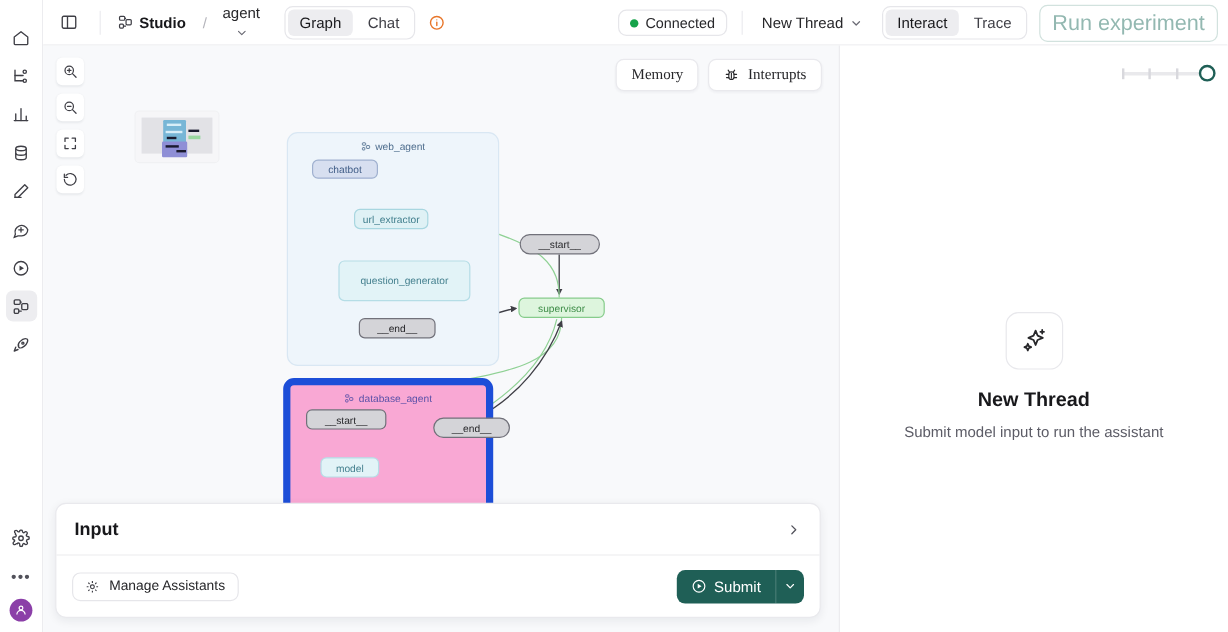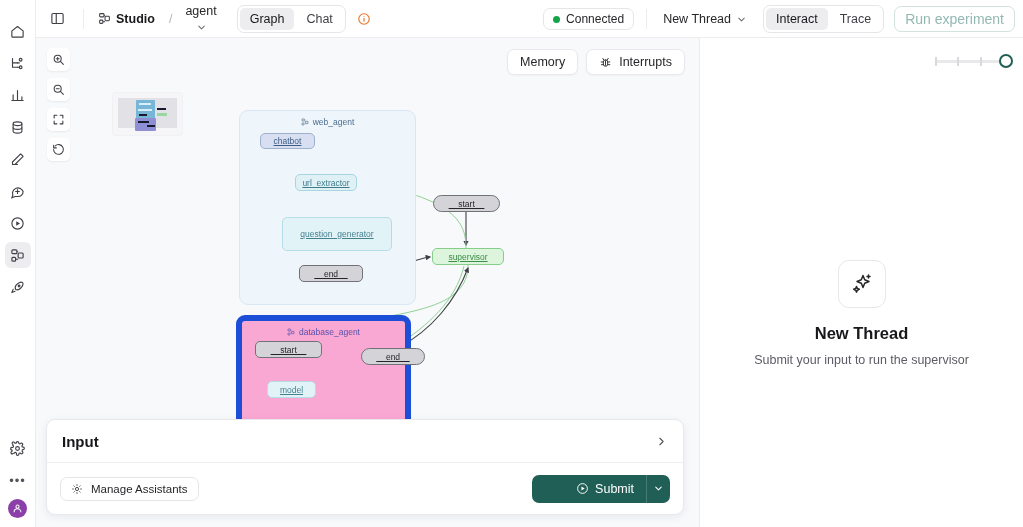--- a/index.html
+++ b/index.html
@@ -74,21 +74,21 @@
     font-size: 12px; color: #27272a; cursor: pointer; background: #fff;
   }
   .dot-green { width: 7px; height: 7px; border-radius: 50%; background: #16a34a; }
   .vdiv { width: 1px; height: 20px; background: #ececef; margin: 0 12px; }
   .thread-sel {
     display: flex; align-items: center; gap: 5px; font-size: 12.5px;
     color: #27272a; cursor: pointer; padding: 3px 4px; border-radius: 5px;
   }
   .seg2 { margin-left: 12px; }
   .run-exp {
-    margin-left: 10px; font-size: 14px; color: #93b8b1;
+    margin-left: 10px; font-size: 18px; color: #93b8b1;
     border: 1px solid #d2e2de; border-radius: 7px; padding: 4px 10px;
     background: #fff; cursor: not-allowed;
     font-family: "Liberation Sans", sans-serif;
   }
 
   
   .body { flex: 1 1 auto; display: flex; min-height: 0; }
 
   
   .graph-pane {
@@ -113,41 +113,41 @@
   .mm-l { position: absolute; background: #1a1a2e; height: 2px; }
   .mm-g { position: absolute; background: #9ad6a0; height: 3px; }
   .mm-w { position: absolute; background: #d8eef8; height: 2px; }
 
   .gtop-right { position: absolute; right: 14px; top: 11px; display: flex; gap: 8px; z-index: 6; }
   .gbtn-lbl {
     background: #fff; border: 1px solid #e9e9ed; border-radius: 7px;
     font-size: 12.5px; color: #27272a; padding: 5px 12px; cursor: pointer;
     display: flex; align-items: center; gap: 7px;
     box-shadow: 0 1px 2px rgba(16,24,40,.04);
-    font-family: Liberation Sans, sans-serif;
+    font-family: Liberation Serif, serif;
   }
 
   .canvas { position: absolute; inset: 0; }
 
   
   .subgraph { position: absolute; border-radius: 9px; }
   .sg-web { left: 203px; top: 72px; width: 177px; height: 195px; background: #eef5fb; border: 1px solid #d9e7f3; }
   .sg-db  { left: 200px; top: 277px; width: 175px; height: 125px; background: #f9a8d4; border: 6px solid #1d4ed8; }
   .sg-title {
     position: absolute; top: 6px; left: 0; right: 0; text-align: center;
     font-size: 8.5px; display: flex; align-items: center; justify-content: center; gap: 4px;
   }
   .sg-web .sg-title { color: #4e6d8d; }
   .sg-db .sg-title { color: #5b51a8; }
 
   
   .node {
     position: absolute; border-radius: 5px; font-size: 8.5px;
     display: flex; align-items: center; justify-content: center;
-    white-space: nowrap; cursor: pointer; text-align: center; text-decoration: underline;
+    white-space: nowrap; cursor: pointer; text-align: center;
   }
   .n-chatbot { left: 224px; top: 95px; width: 55px; height: 16px; background: #d7dff0; border: 1px solid #9fb0cf; color: #3f5c86; }
   .n-urlx    { left: 259px; top: 136px; width: 62px; height: 17px; background: #dff1f5; border: 1px solid #a8d6e0; color: #3f7d8c; }
   .n-qgen    { left: 246px; top: 179px; width: 110px; height: 34px; background: #e2f3f7; border: 1px solid #b5dde6; color: #45808f; }
   .n-wend    { left: 263px; top: 227px; width: 64px; height: 17px; background: #d4d4d8; border: 1px solid #71717a; color: #27272a; border-radius: 5px; }
   .n-start   { left: 397px; top: 157px; width: 67px; height: 17px; background: #d4d4d8; border: 1px solid #71717a; color: #27272a; border-radius: 9px; }
   .n-super   { left: 396px; top: 210px; width: 72px; height: 17px; background: #ddf5dd; border: 1px solid #86cc8b; color: #3d8c47; }
   .n-dstart  { left: 219px; top: 303px; width: 67px; height: 17px; background: #d4d4d8; border: 1px solid #71717a; color: #27272a; border-radius: 5px; }
   .n-dend    { left: 325px; top: 310px; width: 64px; height: 17px; background: #d4d4d8; border: 1px solid #71717a; color: #27272a; border-radius: 9px; }
   .n-model   { left: 231px; top: 343px; width: 49px; height: 17px; background: #e2f3f7; border: 1px solid #b5dde6; color: #45808f; }
@@ -163,21 +163,21 @@
     padding: 0 15px; border-bottom: 1px solid #eeeef1;
   }
   .ip-title { font-size: 15px; font-weight: 700; color: #18181b; }
   .chev-r { color: #52525b; display: flex; cursor: pointer; }
   .ip-foot { height: 51px; display: flex; align-items: center; justify-content: space-between; padding: 0 13px; }
   .ghost-btn {
     display: flex; align-items: center; gap: 8px; font-size: 11.5px; color: #27272a;
     border: 1px solid #e6e6ea; border-radius: 7px; padding: 5px 10px; background: #fff; cursor: pointer;
     font-family: "Liberation Sans", sans-serif;
   }
-  .submit-grp { display: flex; align-items: stretch; background: #1f5f56; border-radius: 7px; overflow: hidden; padding-left: 32px; }
+  .submit-grp { display: flex; align-items: stretch; background: #1f5f56; border-radius: 7px; overflow: hidden; }
   .submit-btn {
     display: flex; align-items: center; gap: 6px; color: #fff; font-size: 12.5px;
     padding: 7px 12px; cursor: pointer; background: transparent; border: none;
     font-family: "Liberation Sans", sans-serif;
   }
   .submit-caret {
     display: flex; align-items: center; justify-content: center; width: 24px;
     color: #fff; cursor: pointer; border-left: 1px solid rgba(255,255,255,.18);
   }
 
@@ -544,19 +544,19 @@
         </div>
         <div class="empty">
           <div class="empty-ico">
             <svg width="24" height="24" viewBox="0 0 24 24" fill="none" stroke="currentColor" stroke-width="1.5" stroke-linejoin="round">
                 <path d="M13 3.5l1.7 4.2 4.3 1.8-4.3 1.8L13 15.5l-1.7-4.2L7 9.5l4.3-1.8z"></path>
                 <path d="M6.5 14.5l.8 1.9 2 .9-2 .9-.8 1.9-.8-1.9-2-.9 2-.9z"></path>
                 <path d="M18.5 3v3M20 4.5h-3" stroke-linecap="round"></path>
               </svg>
           </div>
           <div class="empty-title">New Thread</div>
-          <div class="empty-sub">Submit your input to run the supervisor</div>
+          <div class="empty-sub">Submit model input to run the assistant</div>
         </div>
       </div>
 
     </div>
   </div>
 </div>
 
 </body></html>

